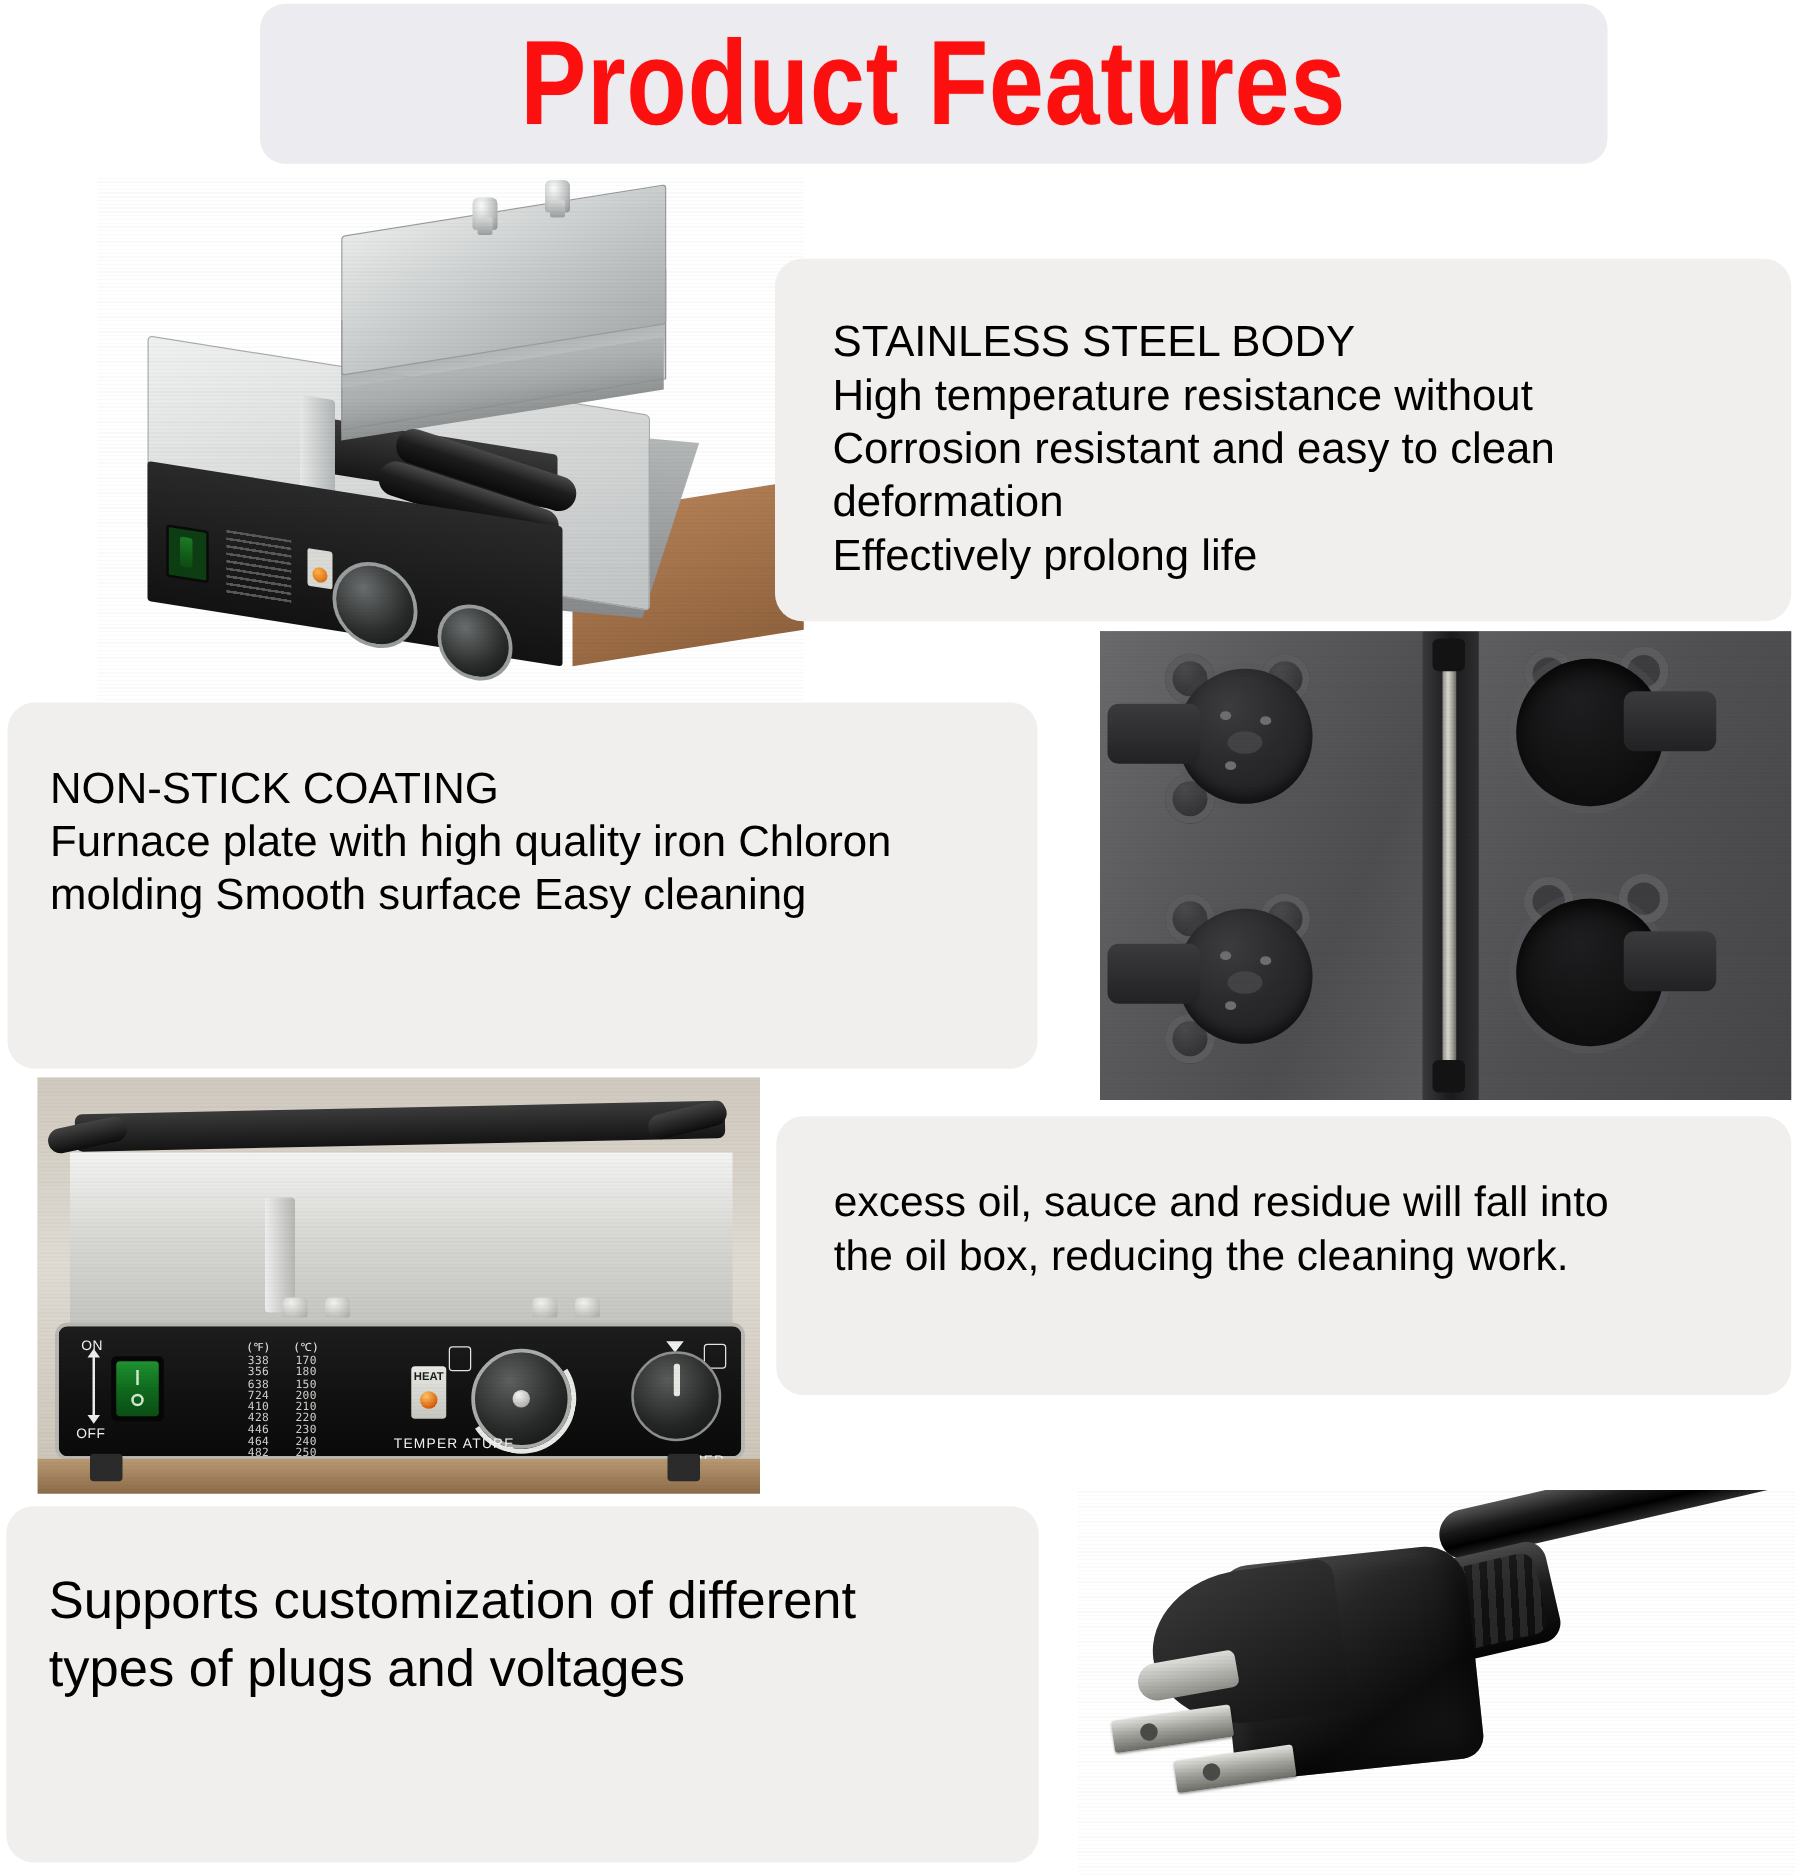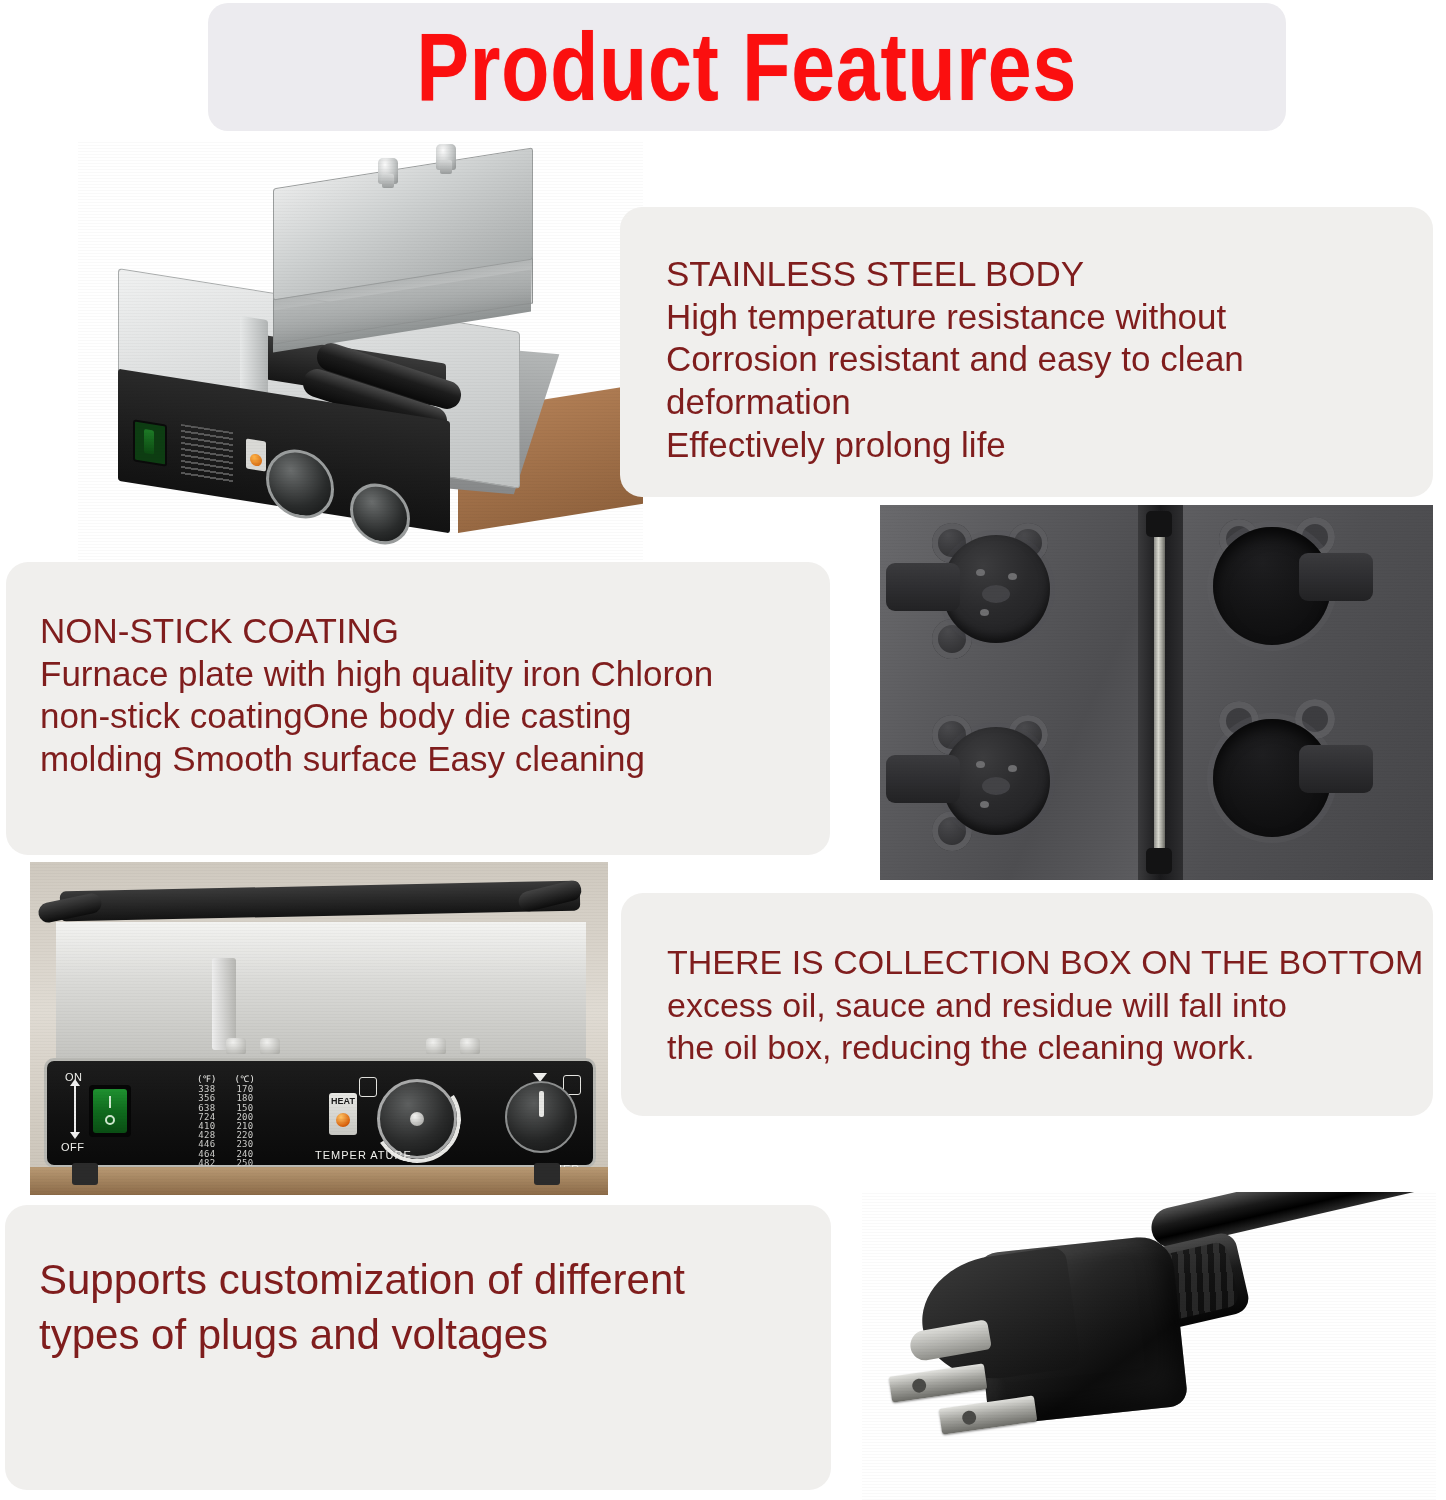--- a/index.html
+++ b/index.html
@@ -43,21 +43,21 @@
     font-family: "Liberation Sans Narrow", "Liberation Sans", sans-serif;
     transform: scaleX(0.82);
     letter-spacing: 1px;
     line-height: 1;
     white-space: nowrap;
     text-shadow: 0 0 1px rgba(251,15,15,.4);
   }
 
   
   .feature-text {
-    color: #7f1d1d;
+    color: #000000;
     font-family: "Liberation Sans Narrow", "Liberation Sans", sans-serif;
     font-size: 35px;
     line-height: 1.22;
     transform-origin: left top;
   }
   .feature-text .headline {
     display: block;
     white-space: nowrap;
   }
   .feature-text .line {
@@ -491,21 +491,20 @@
     <span class="line">Corrosion resistant and easy to clean</span>
     <span class="line">deformation</span>
     <span class="line">Effectively prolong life</span>
   </div>
 </div>
 
 <div class="card" id="panel-nonstick">
   <div class="feature-text">
     <span class="headline">NON-STICK COATING</span>
     <span class="line">Furnace plate with high quality iron Chloron</span>
-    <span class="line">non-stick coatingOne body die casting</span>
     <span class="line">molding Smooth surface Easy cleaning</span>
   </div>
 </div>
 
 <div class="photo" id="photo-mold">
   <div class="mold-half mold-left">
     <div class="bear" style="left:44px;top:22px;">
       <div class="bear-ear" style="left:8px;top:-4px;"></div>
       <div class="bear-ear" style="left:84px;top:-4px;"></div>
       <div class="bear-ear" style="left:8px;top:92px;"></div>
@@ -612,21 +611,20 @@
   </div>
 
   <div class="cp-feet"></div>
   <div class="cp-foot" style="left:42px;"></div>
   <div class="cp-foot" style="right:48px;"></div>
   <div class="noise"></div>
 </div>
 
 <div class="card" id="panel-collection">
   <div class="feature-text">
-    <span class="headline">THERE IS COLLECTION BOX ON THE BOTTOM</span>
     <span class="line">excess oil, sauce and residue will fall into</span>
     <span class="line">the oil box, reducing the cleaning work.</span>
   </div>
 </div>
 
 <div class="card" id="panel-voltage">
   <div class="feature-text">
     <span class="line">Supports customization of different</span>
     <span class="line">types of plugs and voltages</span>
   </div>

